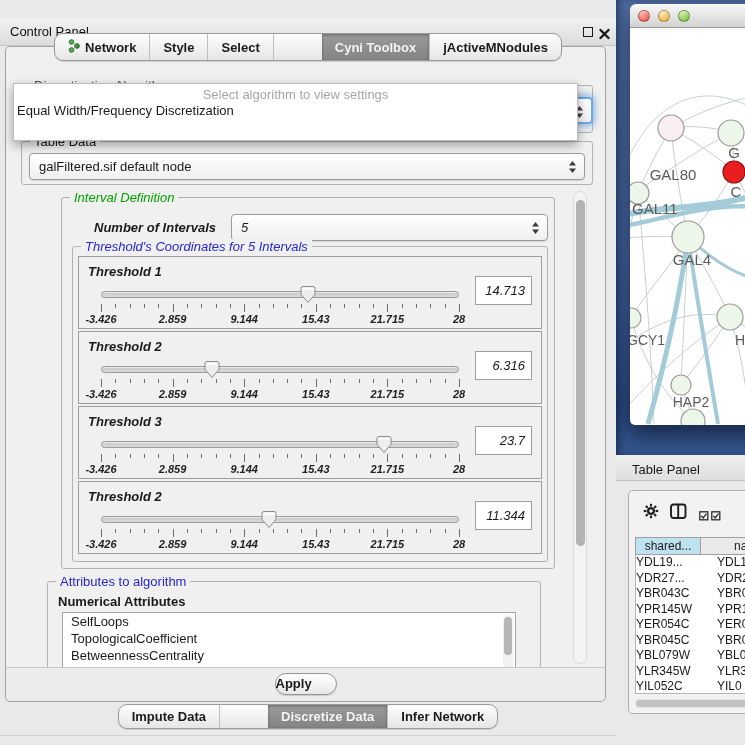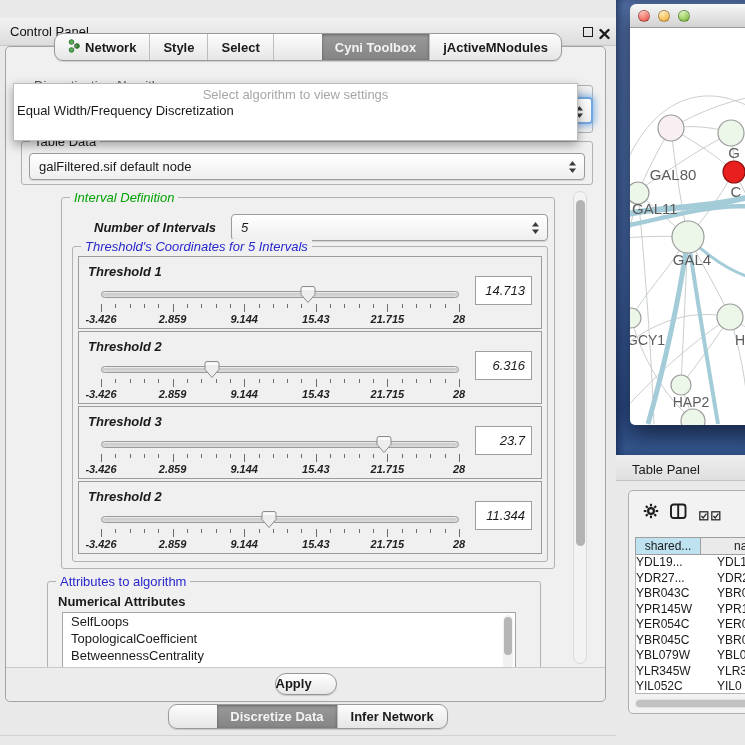--- a/index.html
+++ b/index.html
@@ -422,20 +422,23 @@
         <div class="vthumb"></div>
       </div>
 
       <div class="apply-bar">
         <div class="apply-btn">Apply</div>
       </div>
     </div>
 
     <div class="bottom-tabbar">
       <div class="seg" id="bottom-tabs">
+          <div class="tab">
+            <span>Impute Data</span>
+          </div>
           <div class="tab sel">
             <span>Discretize Data</span>
           </div>
           <div class="tab">
             <span>Infer Network</span>
           </div>
         </div>
     </div>
     <div class="hairline"></div>
   </div>

